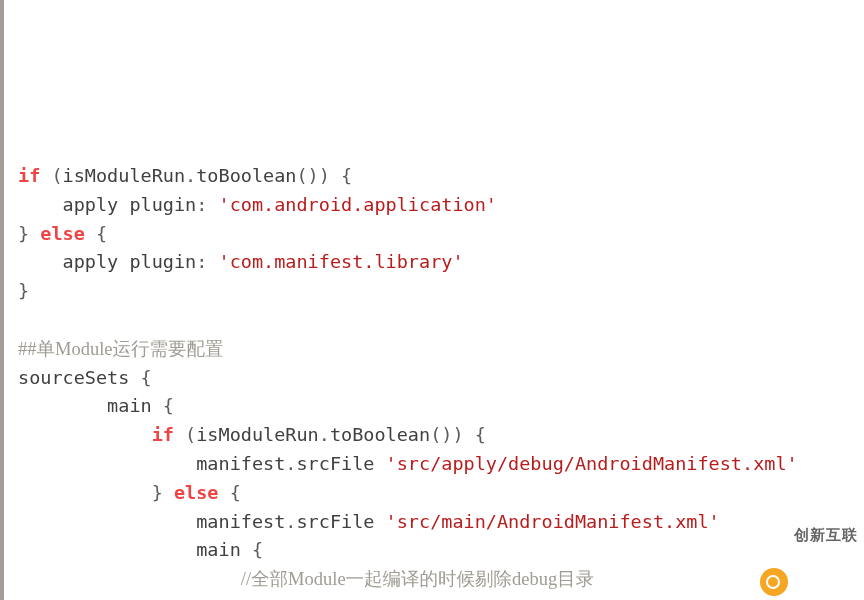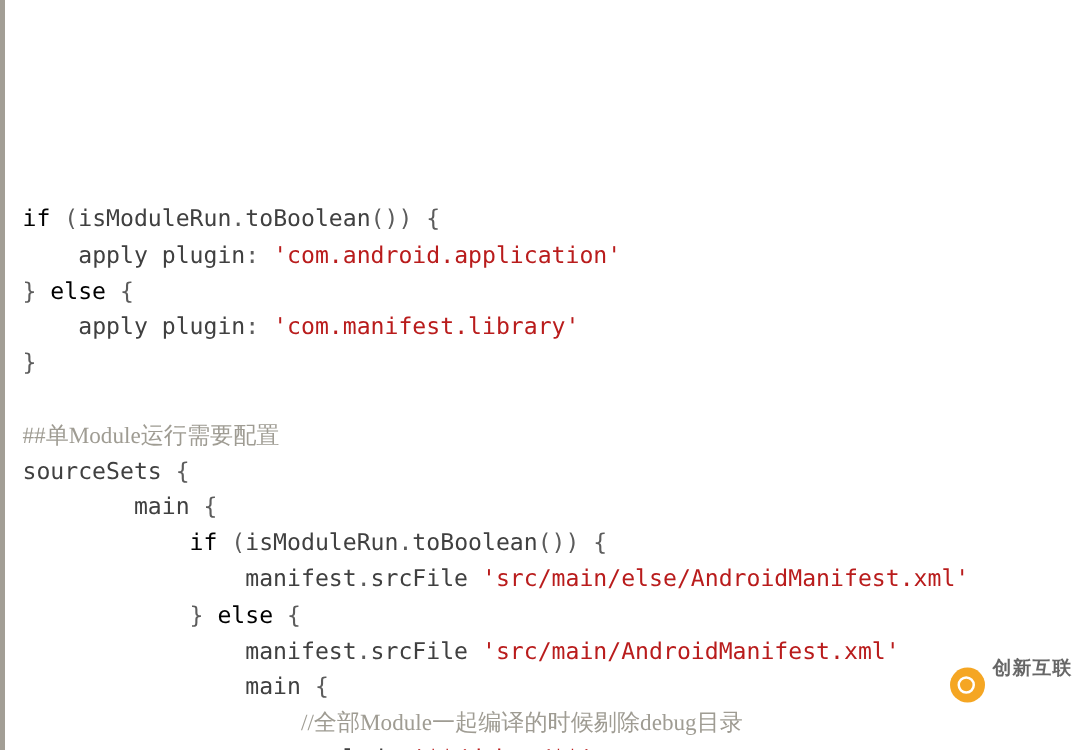--- a/index.html
+++ b/index.html
@@ -15,33 +15,33 @@
       overflow: hidden;
       position: relative;
       white-space: pre;
     }
     .left-border {
       position: absolute;
       left: 0; top: 0;
       width: 4px; height: 600px;
       background: #a29e95;
     }
-    .kw { color: #000000; font-weight: 400; }
+    .kw { color: #ef4444; font-weight: 700; }
     .id { color: #404040; }
     .pun { color: #5c5c5c; }
     .str { color: #b91c1c; }
     .op { color: #5c5c5c; }
     .comment { color: #9f9c93; font-family: Liberation Serif, serif; }
     .watermark {
       position: absolute;
       right: 6px;
       bottom: 4px;
       font-family: sans-serif;
       display: flex;
-      align-items: center;
+      align-items: flex-end;
       gap: 6px;
       color: #777;
       font-size: 12px;
     }
     .wm-icon {
       width: 28px; height: 28px;
       border-radius: 50%;
       background: #f5a623;
       position: relative;
     }
@@ -67,21 +67,21 @@
 <div><span><span class="kw">if</span><span class="pun"> (</span><span class="id">isModuleRun</span><span class="pun">.</span><span class="id">toBoolean</span><span class="pun">()</span><span class="pun">) {</span></span>
 <span><span>    </span><span class="id">apply</span><span> </span><span class="id">plugin</span><span class="op">: </span><span class="str">'com.android.application'</span></span>
 <span><span class="pun">}</span><span> </span><span class="kw">else</span><span class="pun"> {</span></span>
 <span><span>    </span><span class="id">apply</span><span> </span><span class="id">plugin</span><span class="op">: </span><span class="str">'com.manifest.library'</span></span>
 <span><span class="pun">}</span></span>
 <span></span>
 <span><span class="comment">##单Module运行需要配置</span></span>
 <span><span class="id">sourceSets</span><span> </span><span class="pun">{</span></span>
 <span><span>        </span><span class="id">main</span><span> </span><span class="pun">{</span></span>
 <span><span>            </span><span class="kw">if</span><span class="pun"> (</span><span class="id">isModuleRun</span><span class="pun">.</span><span class="id">toBoolean</span><span class="pun">()</span><span class="pun">) {</span></span>
-<span><span>                </span><span class="id">manifest</span><span class="pun">.</span><span class="id">srcFile</span><span> </span><span class="str">'src/main/else/AndroidManifest.xml'</span></span>
+<span><span>                </span><span class="id">manifest</span><span class="pun">.</span><span class="id">srcFile</span><span> </span><span class="str">'src/apply/debug/AndroidManifest.xml'</span></span>
 <span><span>            </span><span class="pun">}</span><span> </span><span class="kw">else</span><span class="pun"> {</span></span>
 <span><span>                </span><span class="id">manifest</span><span class="pun">.</span><span class="id">srcFile</span><span> </span><span class="str">'src/main/AndroidManifest.xml'</span></span>
 <span><span>                </span><span class="id">main</span><span> </span><span class="pun">{</span></span>
 <span><span>                    </span><span class="comment">//全部Module一起编译的时候剔除debug目录</span></span>
 <span><span>                    </span><span class="id">exclude</span><span> </span><span class="str">'**/debug/**'</span></span>
 
 
 
 </div>
 

